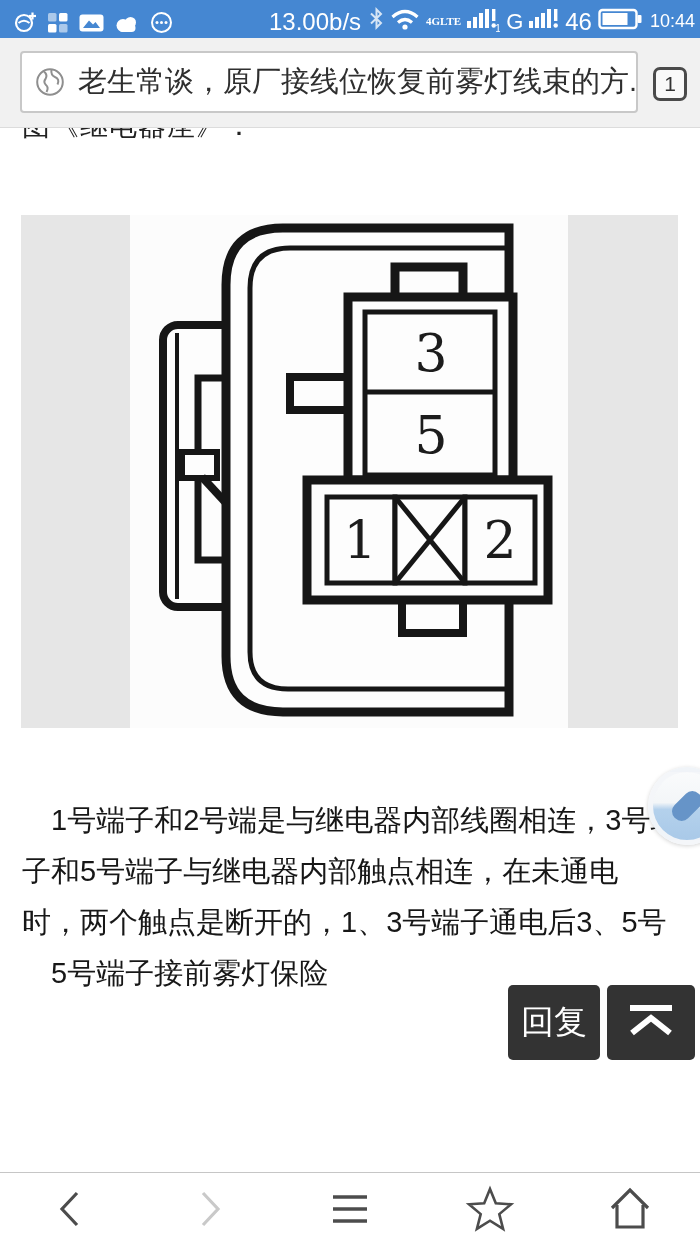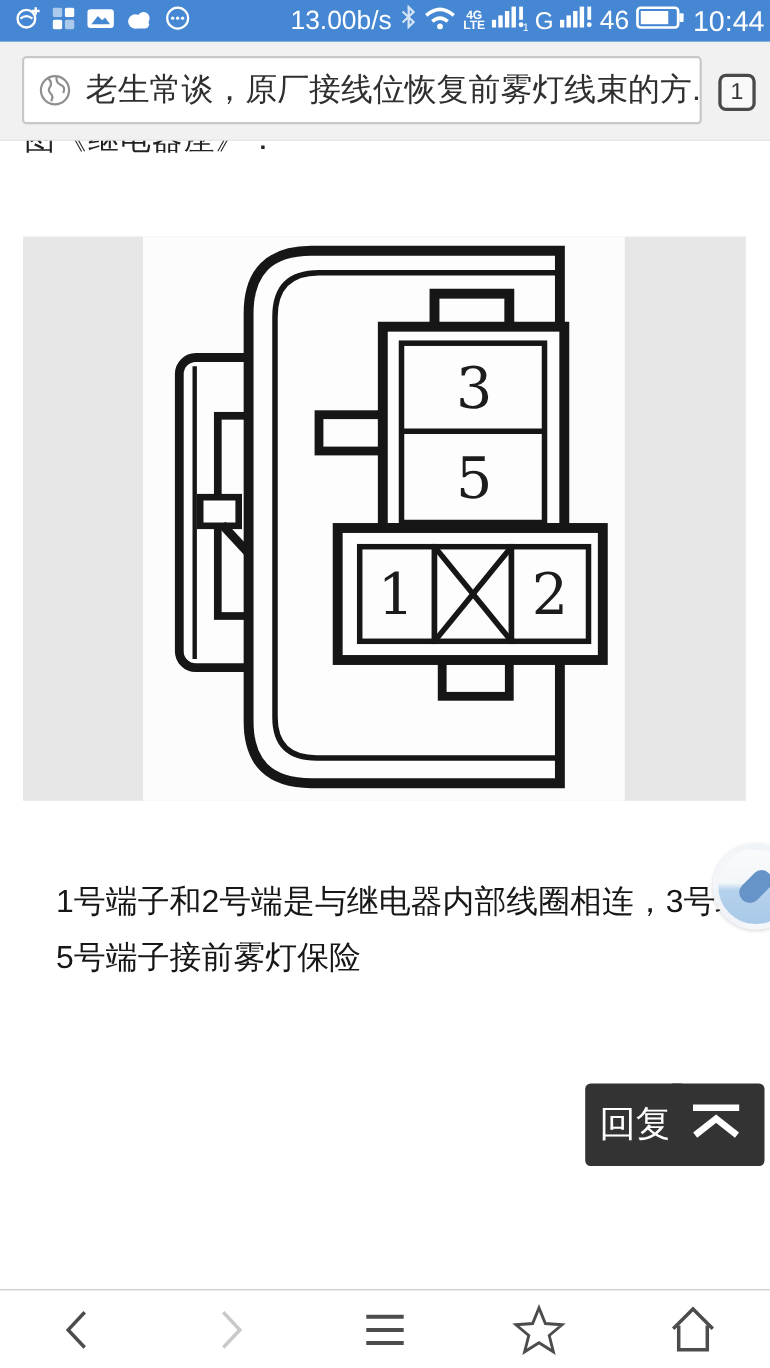--- a/index.html
+++ b/index.html
@@ -1,26 +1,26 @@
 <!DOCTYPE html>
 <html><head>
 <meta charset="utf-8">
 <style>
   html,body{margin:0;padding:0;background:#888;}
   .screen{position:relative;width:700px;height:1244px;background:#fff;overflow:hidden;
     font-family:"Liberation Sans",sans-serif;-webkit-font-smoothing:antialiased;}
 
   
   .status-bar{position:absolute;top:0;left:0;width:700px;height:38px;background:#4587d2;
-    display:flex;align-items:center;justify-content:space-between;color:#fff;box-sizing:border-box;padding:0 5px 0 14px;}
+    display:flex;align-items:flex-end;justify-content:space-between;color:#fff;box-sizing:border-box;padding:0 5px 0 14px;}
   .sb-left{display:flex;align-items:center;gap:10px;}
   .sb-right{display:flex;align-items:center;gap:6px;font-size:24px;}
   .sb-right .speed{margin-right:2px;}
-  .net-stack{display:flex;flex-direction:column;align-items:center;line-height:9px;font-size:11px;font-weight:bold;}
-  .sb-time{font-size:26px;margin-left:2px;}
+  .net-stack{display:flex;flex-direction:row;align-items:center;line-height:9px;font-size:11px;font-weight:bold;font-family:Liberation Serif, serif;}
+  .sb-time{font-size:18px;margin-left:2px;}
   .sb-g{font-size:22px;}
 
   
   .chrome{position:absolute;top:38px;left:0;width:700px;height:90px;background:#f1f1f1;
     border-bottom:1px solid #dcdcdc;box-sizing:border-box;}
   .url-box{position:absolute;left:20px;top:13px;width:618px;height:62px;background:#fff;
     border:2px solid #c8c8c8;border-radius:4px;display:flex;align-items:center;box-sizing:border-box;overflow:hidden;}
   .url-title{margin-left:13px;font-size:29px;color:#2f2f2f;white-space:nowrap;}
   .globe{margin-left:13px;flex:0 0 auto;display:flex;}
   .tab-counter{position:absolute;right:13px;top:29px;width:34px;height:34px;border:3px solid #4a4a4a;
@@ -40,21 +40,21 @@
   .indent{padding-left:29px;}
 
   .float-btn{position:absolute;right:-26px;top:639px;width:78px;height:78px;border-radius:50%;
     background:linear-gradient(180deg,#fafbfc 0%,#f3f6f8 45%,#b4d1ec 55%,#a9c9e8 100%);
     border:5px solid rgba(243,246,249,0.95);box-shadow:0 1px 4px rgba(0,0,0,0.18);box-sizing:border-box;}
   .float-btn .blob{position:absolute;left:50%;top:50%;width:34px;height:19px;background:#6694c8;
     border-radius:9px;transform:translate(-50%,-50%) rotate(-45deg);}
 
   .action-btn{position:absolute;background:#333333;border-radius:5px;display:flex;
     align-items:center;justify-content:center;color:#fff;}
-  .reply-btn{left:532px;top:857px;width:92px;height:75px;font-size:33px;}
+  .reply-btn{left:508px;top:857px;width:92px;height:75px;font-size:33px;}
   .top-btn{left:607px;top:857px;width:88px;height:75px;}
 
   
   .nav-bar{position:absolute;left:0;top:1172px;width:700px;height:72px;background:#fff;
     border-top:1px solid #c6c6c6;display:flex;align-items:center;box-sizing:border-box;}
   .nav-item{flex:1;display:flex;align-items:center;justify-content:center;height:100%;}
 </style>
 </head>
 <body>
 
@@ -208,20 +208,22 @@
             <text x="301" y="238">5</text>
             <text x="230" y="343">1</text>
             <text x="370" y="343">2</text>
           </g>
         </svg>
       </div>
     </div>
 
     <div class="article">
       <div class="t-line indent">1号端子和2号端是与继电器内部线圈相连，3号端</div>
+      <div class="t-line">子和5号端子与继电器内部触点相连，在未通电</div>
+      <div class="t-line">时，两个触点是断开的，1、3号端子通电后3、5号</div>
       <div class="t-line indent">5号端子接前雾灯保险</div>
     </div>
 
     <div class="float-btn">
       <div class="blob"></div>
     </div>
 
     <div class="action-btn reply-btn">
       <span>回复</span>
     </div>

